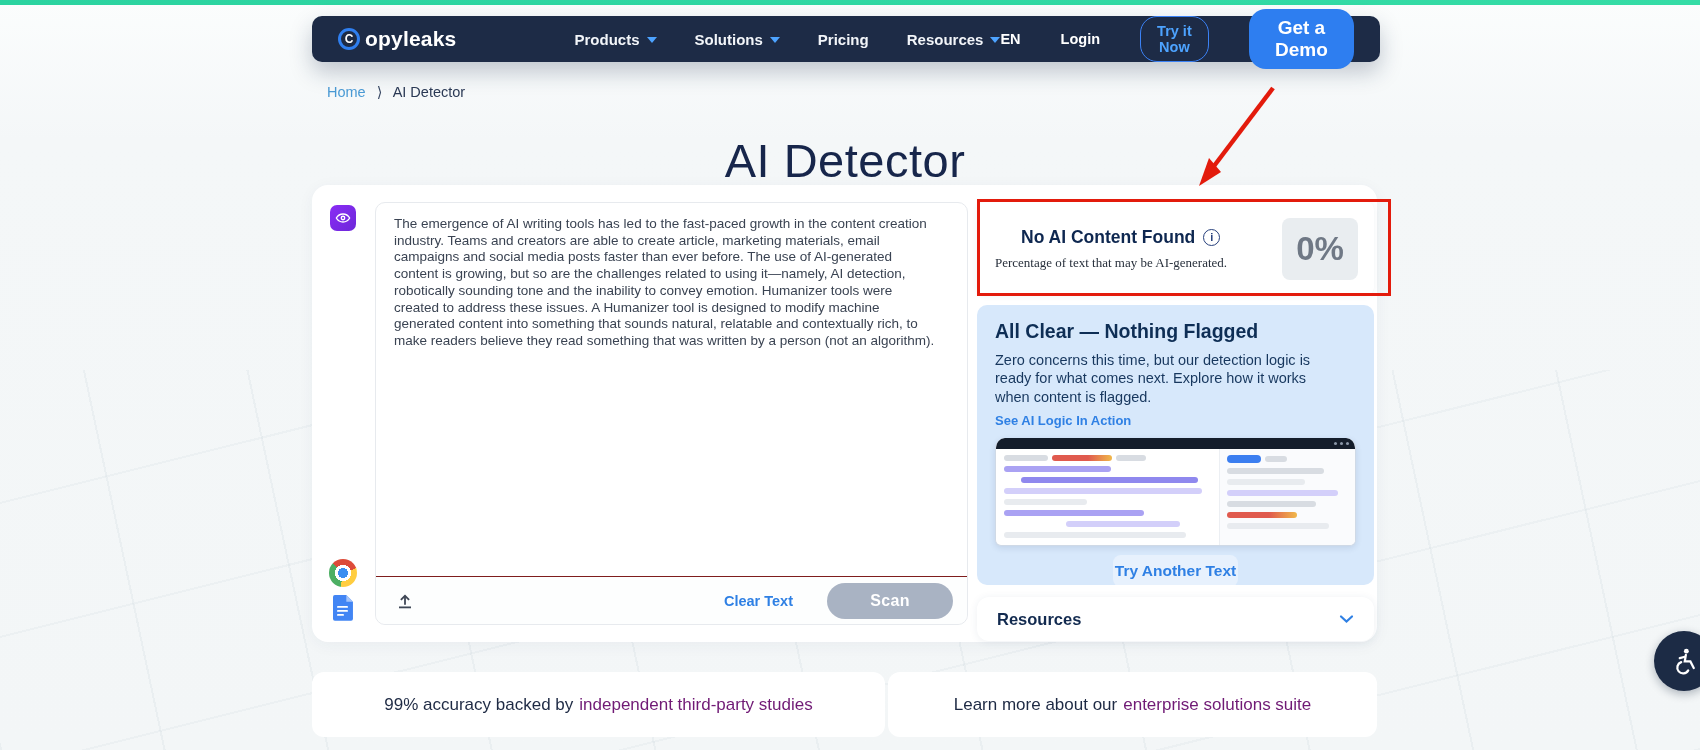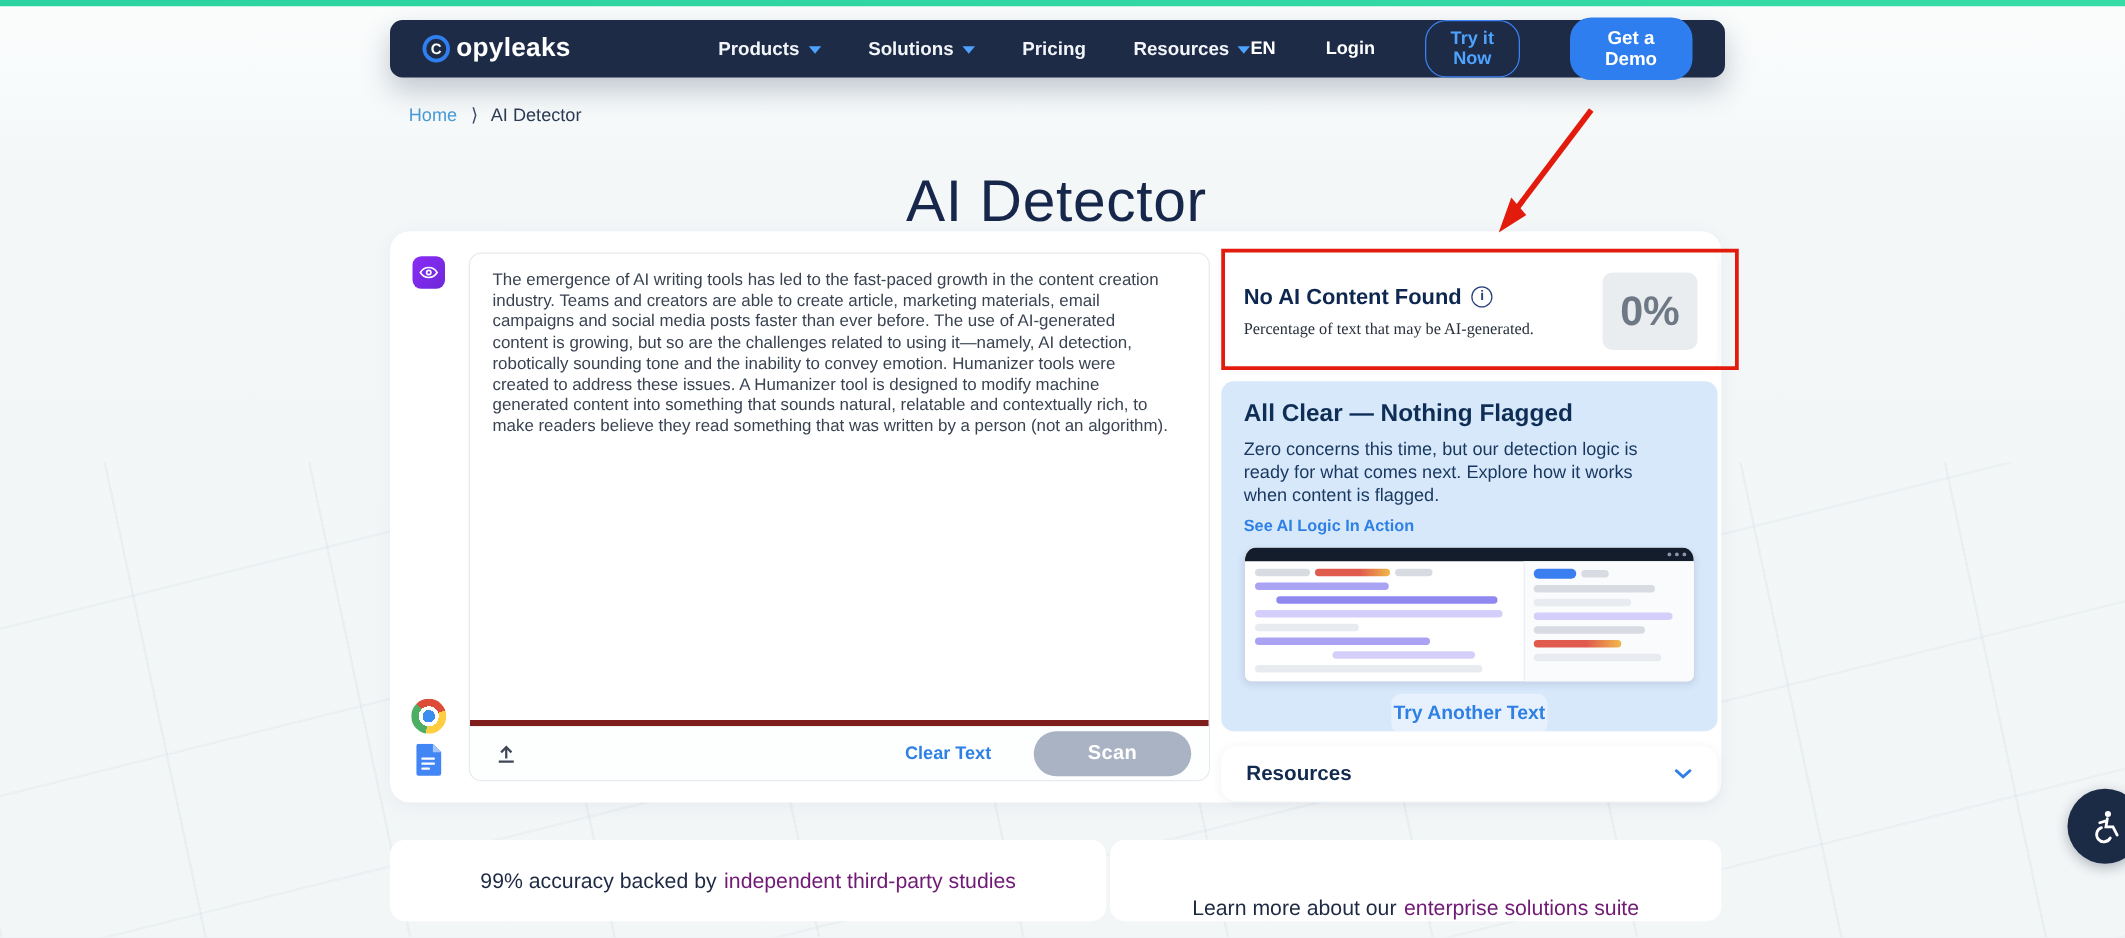--- a/index.html
+++ b/index.html
@@ -21,21 +21,21 @@
              align-items:center;justify-content:center;color:#fff;font-size:12px;font-weight:700;}
   .logo-rest{letter-spacing:.2px;}
   .nav-links{display:flex;gap:38px;margin-left:118px;}
   .nav-link{color:#f2f5f9;font-size:15px;font-weight:600;display:flex;align-items:center;gap:7px;cursor:pointer;}
   .caret{width:0;height:0;border-left:5px solid transparent;border-right:5px solid transparent;
          border-top:6px solid #4da3ff;margin-top:2px;}
   .nav-right{margin-left:auto;display:flex;align-items:center;gap:40px;}
   .lang,.login{color:#fff;font-size:14.5px;font-weight:600;cursor:pointer;}
   .btn-outline{border:1.5px solid #3b82f6;color:#4da3ff;font-weight:700;font-size:14.5px;
                padding:6px 10px;border-radius:17px;background:transparent;cursor:pointer;}
-  .btn-solid{background:#2e7ef0;color:#fff;font-weight:700;font-size:15px;border:none;
+  .btn-solid{background:#2e7ef0;color:#fff;font-weight:700;font-size:19px;border:none;
              padding:8px 17px;border-radius:17px;cursor:pointer;}
 
   
   .breadcrumb{position:absolute;left:327px;top:84px;font-size:14.5px;color:#2b3a55;z-index:6;}
   .breadcrumb .home{color:#4a9bd5;cursor:pointer;}
   .breadcrumb .sep{margin:0 7px;color:#3a4a66;}
   .page-title{position:absolute;top:102px;left:0;width:1690px;text-align:center;font-size:47px;
               color:#17264b;font-weight:400;letter-spacing:.5px;z-index:6;}
 
   
@@ -46,34 +46,34 @@
   .chrome-icon{position:absolute;left:17px;top:374px;width:28px;height:28px;border-radius:50%;cursor:pointer;
       background:radial-gradient(circle at 50% 50%,#3b8ef0 0 5px,#fff 5px 8px,rgba(0,0,0,0) 8px),
                  conic-gradient(from -45deg,#dd4b39 0 115deg,#ffcd40 115deg 235deg,#4caf63 235deg 360deg);}
   .docs-icon{position:absolute;left:21px;top:410px;cursor:pointer;}
 
   
   .editor{position:absolute;left:63px;top:17px;width:593px;height:423px;border:1px solid #e7eaee;
           border-radius:10px;background:#fff;}
   .editor-text{padding:13px 18px;font-size:13.5px;line-height:1.24;color:#3a4352;width:578px;cursor:text;}
   .editor-footer{position:absolute;left:0;right:0;bottom:0;height:48px;display:flex;align-items:center;
-                 padding:0 14px 0 18px;border-top:5px solid #7f1d1d;background:#fdfefe;border-radius:0 0 10px 10px;}
+                 padding:0 14px 0 18px;border-top:1px solid #7f1d1d;background:#fdfefe;border-radius:0 0 10px 10px;}
   .upload-btn{background:none;border:none;cursor:pointer;display:flex;align-items:center;padding:2px;}
   .footer-right{margin-left:auto;display:flex;align-items:center;gap:28px;}
   .clear-link{color:#2f80e4;font-size:14.5px;font-weight:600;cursor:pointer;background:none;border:none;}
   .scan-btn{width:126px;height:36px;border-radius:18px;background:#a9b3c3;color:#fff;font-weight:700;
             font-size:16px;border:none;display:flex;align-items:center;justify-content:center;cursor:pointer;
             letter-spacing:.3px;}
 
   
   .right-col{position:absolute;left:665px;top:17px;width:397px;}
   .result-card{height:93px;background:#fff;border-radius:8px;display:flex;align-items:center;
                padding:0 16px 0 18px;box-shadow:0 1px 6px rgba(40,60,100,.06);}
   .result-title-row{display:flex;align-items:center;gap:8px;}
-  .result-title{font-size:17.5px;font-weight:800;color:#0e2750;}
+  .result-title{font-size:17.5px;font-weight:800;color:#0e2750;margin-left:26px;}
   .info-icon{width:17px;height:17px;border:1.7px solid #27407c;border-radius:50%;display:flex;
              align-items:center;justify-content:center;font-size:11px;font-weight:700;color:#27407c;cursor:pointer;}
   .result-sub{font-size:13px;color:#28303c;margin-top:7px;font-family:Liberation Serif, serif;}
   .score-box{margin-left:auto;width:76px;height:62px;background:#e9edf0;border-radius:8px;display:flex;
              align-items:center;justify-content:center;font-size:33px;font-weight:800;color:#6f7885;}
 
   .clear-card{margin-top:10px;background:#d7e8fb;border-radius:10px;padding:15px 18px 12px;height:280px;overflow:hidden;}
   .clear-title{font-size:19.5px;font-weight:800;color:#0e2e55;}
   .clear-body{margin-top:8px;font-size:14.5px;color:#17375e;line-height:1.26;width:335px;}
   .see-link{margin-top:7px;font-size:13px;font-weight:700;color:#2f80e4;cursor:pointer;}
@@ -105,21 +105,21 @@
   
   .annotation-rect{position:absolute;left:977px;top:199px;width:414px;height:97px;border:3px solid #e31b0c;
                    z-index:30;pointer-events:none;}
   .annotation-arrow{position:absolute;left:1185px;top:80px;z-index:31;pointer-events:none;}
 
   
   .bottom-row{position:absolute;left:312px;top:672px;width:1065px;height:65px;display:flex;gap:3px;z-index:6;}
   .bottom-card{background:#fff;border-radius:12px;display:flex;align-items:center;justify-content:center;
                font-size:17px;color:#1e2a44;}
   .bc-left{flex:573;}
-  .bc-right{flex:489;align-items:flex-end;}
+  .bc-right{flex:489;}
   .blue-link{color:#701a75;margin-left:6px;cursor:pointer;}
 
   
   .access-btn{position:absolute;right:-14px;top:631px;width:60px;height:60px;border-radius:50%;
               background:#1c2b45;display:flex;align-items:center;justify-content:center;z-index:40;
               box-shadow:0 3px 10px rgba(10,25,50,.3);cursor:pointer;}
 </style>
 </head>
 <body>
 

